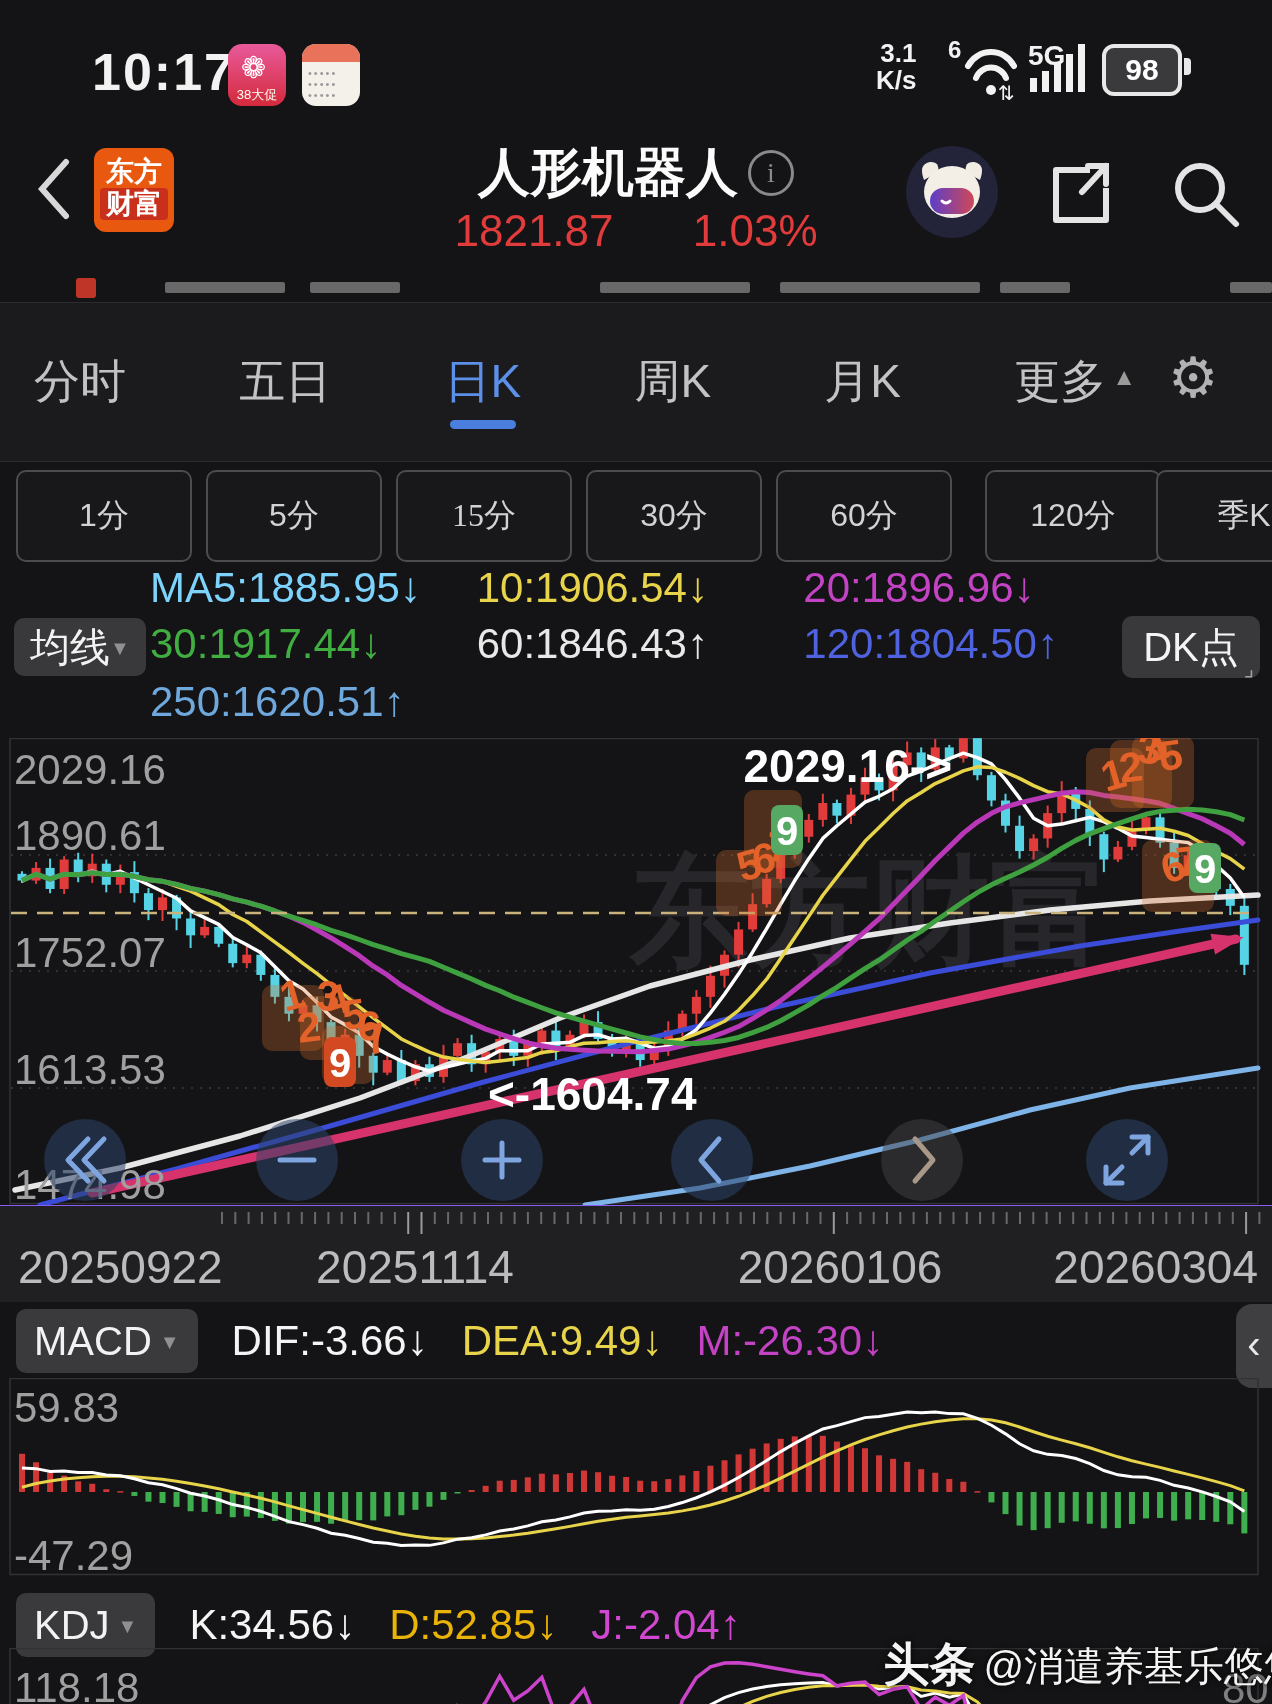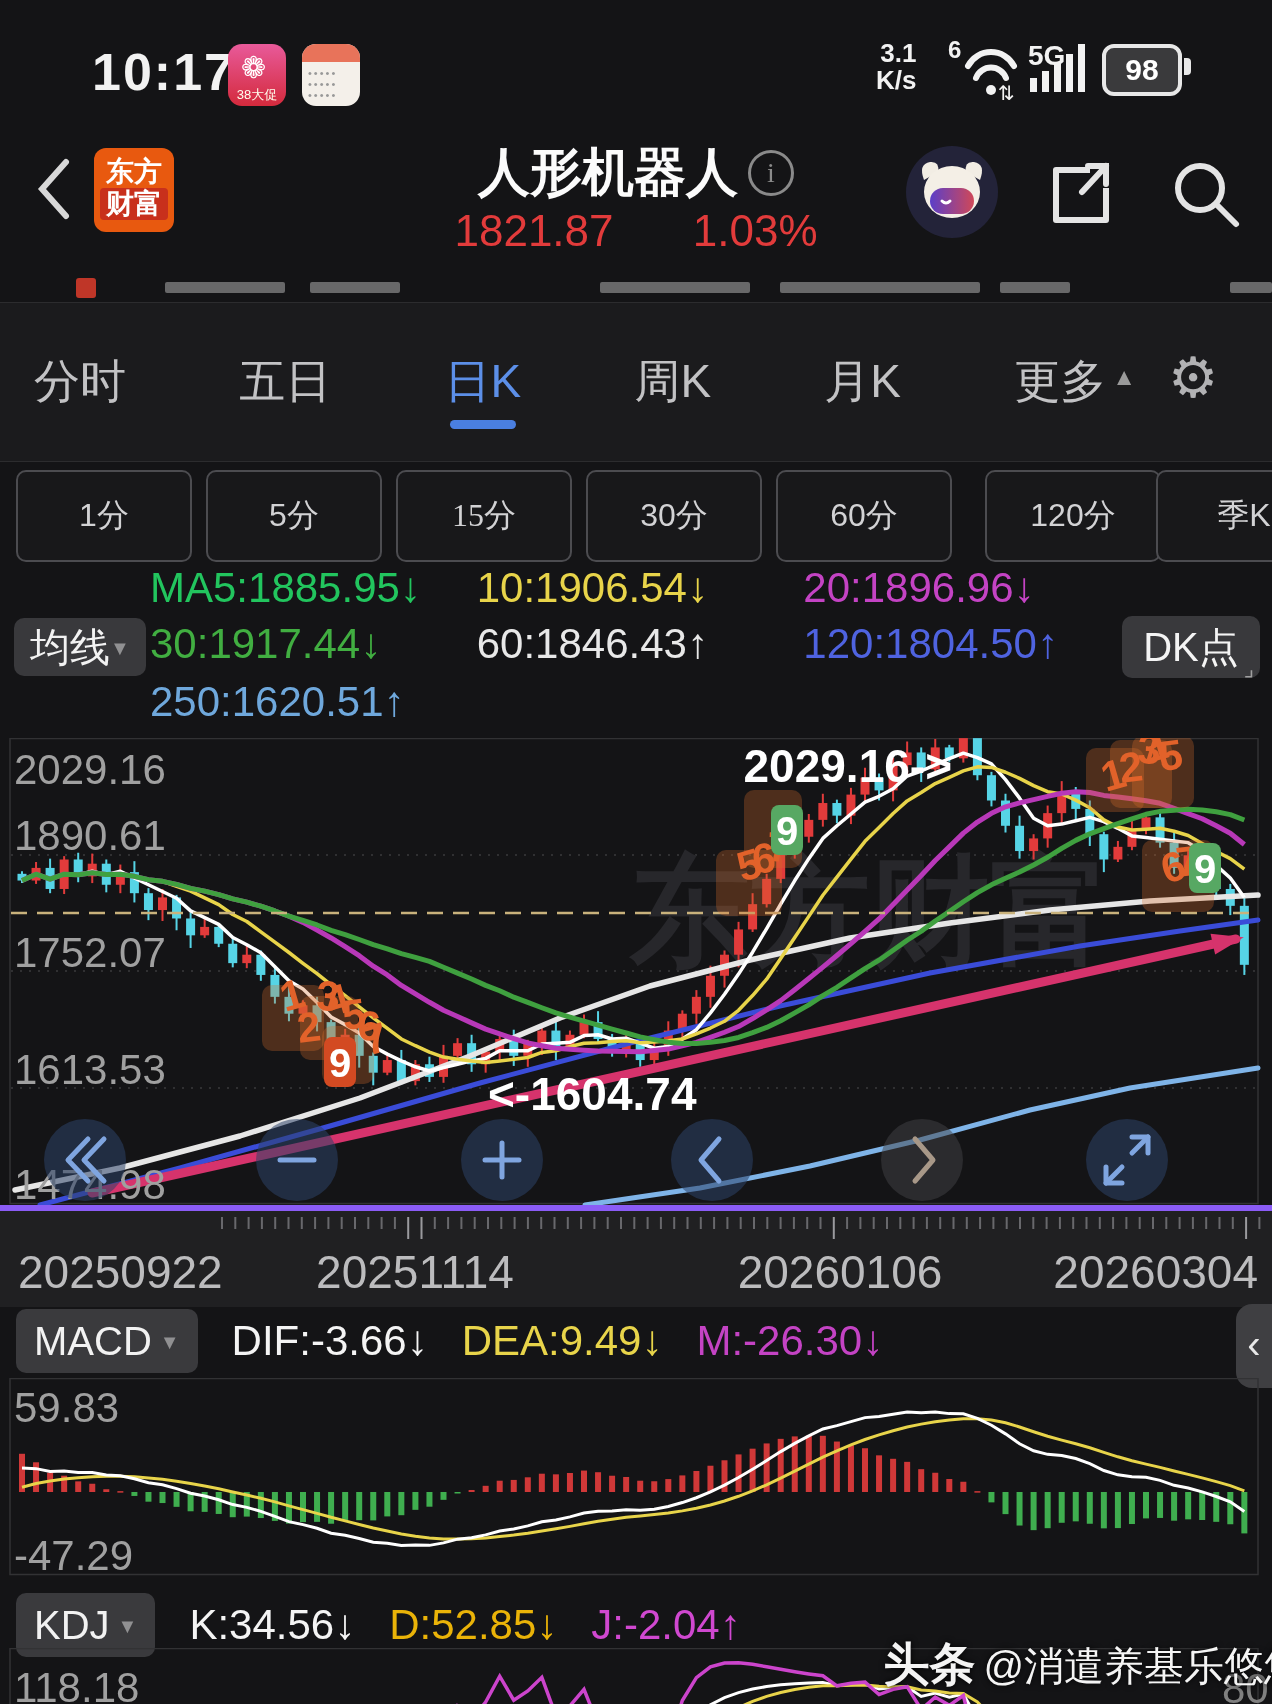--- a/index.html
+++ b/index.html
@@ -61,21 +61,21 @@
   .ma-btn .dd{font-size:20px;color:#909092;vertical-align:6px;}
   .dk-btn{position:absolute;left:1122px;top:54px;width:138px;height:62px;background:#39393c;border-radius:10px;
           color:#f4f4f4;font-size:40px;text-align:center;line-height:62px;}
   .dk-btn .crn{position:absolute;right:6px;bottom:2px;font-size:22px;color:#a0a0a0;line-height:14px;}
   
   .pane-svg{position:absolute;left:0;}
   .navbtn{position:absolute;width:82px;height:82px;border-radius:50%;background:rgba(44,66,104,.55);}
   .navbtn.dim{background:rgba(66,66,70,.5);}
   .navbtn svg{position:absolute;left:0;top:0;}
   
-  .datestrip{position:absolute;left:0;top:1205px;width:1272px;height:96px;background:#202022;border-top:6px solid #8b5cf6;}
+  .datestrip{position:absolute;left:0;top:1205px;width:1272px;height:96px;background:#202022;border-top:1px solid #8b5cf6;}
   .dlabel{position:absolute;top:34px;font-size:46px;color:#bcbcbe;}
   
   .ind-head{position:absolute;left:0;width:1272px;height:74px;display:flex;align-items:center;font-size:42px;}
   .ind-btn{margin-left:16px;padding:4px 18px;height:56px;background:#3a3a3d;border-radius:10px;color:#f2f2f2;
            font-size:40px;line-height:56px;}
   .ind-btn .dd{font-size:20px;color:#909092;vertical-align:6px;margin-left:8px;}
   .ind-item{margin-left:34px;white-space:nowrap;}
   .side-tab{position:absolute;left:1236px;top:1304px;width:36px;height:84px;background:#3f3f42;border-radius:16px 0 0 16px;
             color:#e8e8e8;font-size:40px;text-align:center;line-height:80px;}
   .wm-bottom{position:absolute;top:1634px;right:8px;font-size:40px;color:#f4f4f4;text-shadow:0 0 6px #000;}
@@ -188,21 +188,21 @@
       <div class="pbtn" style="left: 206px; width: 172px;">5分</div>
       <div class="pbtn" style="left: 396px; width: 172px; font-family: Liberation Serif, serif;">15分</div>
       <div class="pbtn" style="left: 586px; width: 172px;">30分</div>
       <div class="pbtn" style="left: 776px; width: 172px;">60分</div>
       <div class="pbtn" style="left: 985px; width: 172px;">120分</div>
       <div class="pbtn" style="left: 1156px; width: 172px;">季K</div>
     </div>
 
   <div class="ma-area">
     <div class="ma-row" id="ma-row1" style="top:2px">
-        <span class="ma-item" style="color: #22c55e;">MA5:1885.95↓</span>
+        <span class="ma-item" style="color: #7dd3fc;">MA5:1885.95↓</span>
         <span class="ma-item" style="color: rgb(232, 212, 74);">10:1906.54↓</span>
         <span class="ma-item" style="color: rgb(196, 67, 196);">20:1896.96↓</span>
       </div>
     <div class="ma-btn">
       <span>均线</span><span class="dd">▼</span>
     </div>
     <div class="ma-row" id="ma-row2" style="top:58px">
         <span class="ma-item" style="color: rgb(65, 174, 65);">30:1917.44↓</span>
         <span class="ma-item" style="color: rgb(232, 232, 232);">60:1846.43↑</span>
         <span class="ma-item" style="color: rgb(79, 99, 224);">120:1804.50↑</span>

